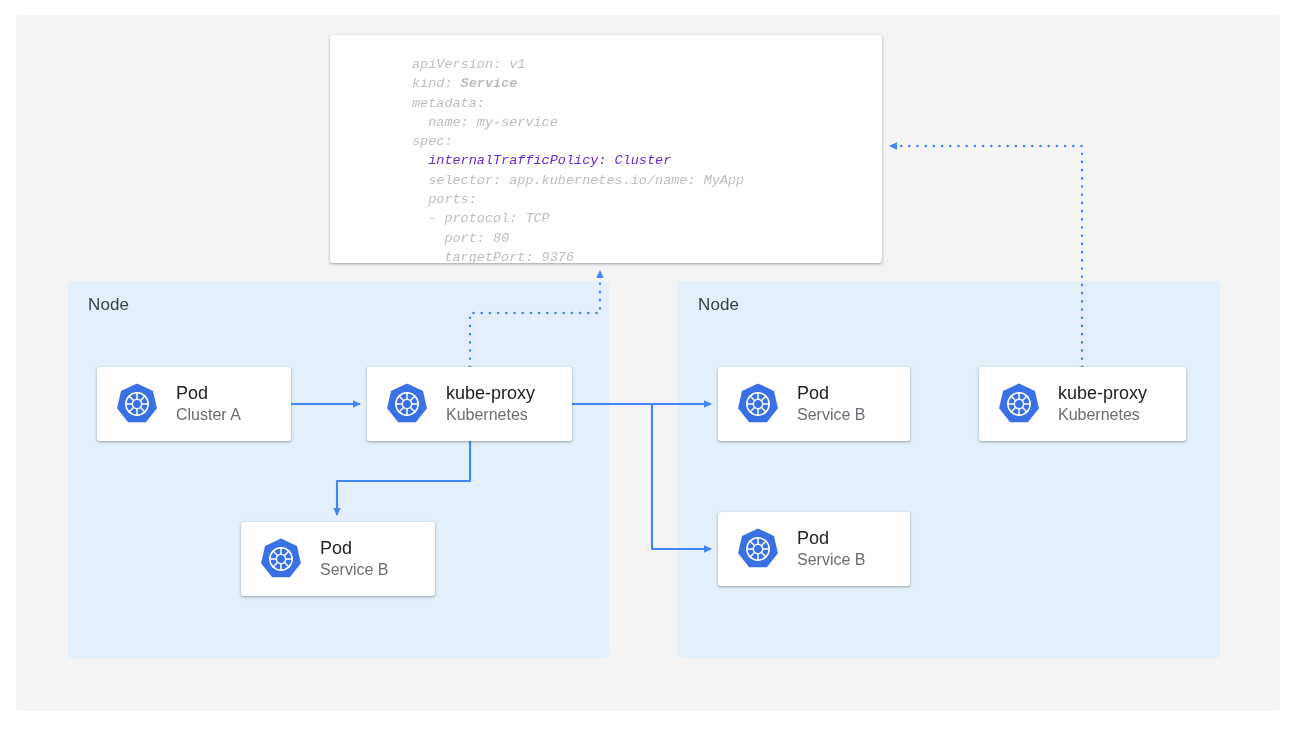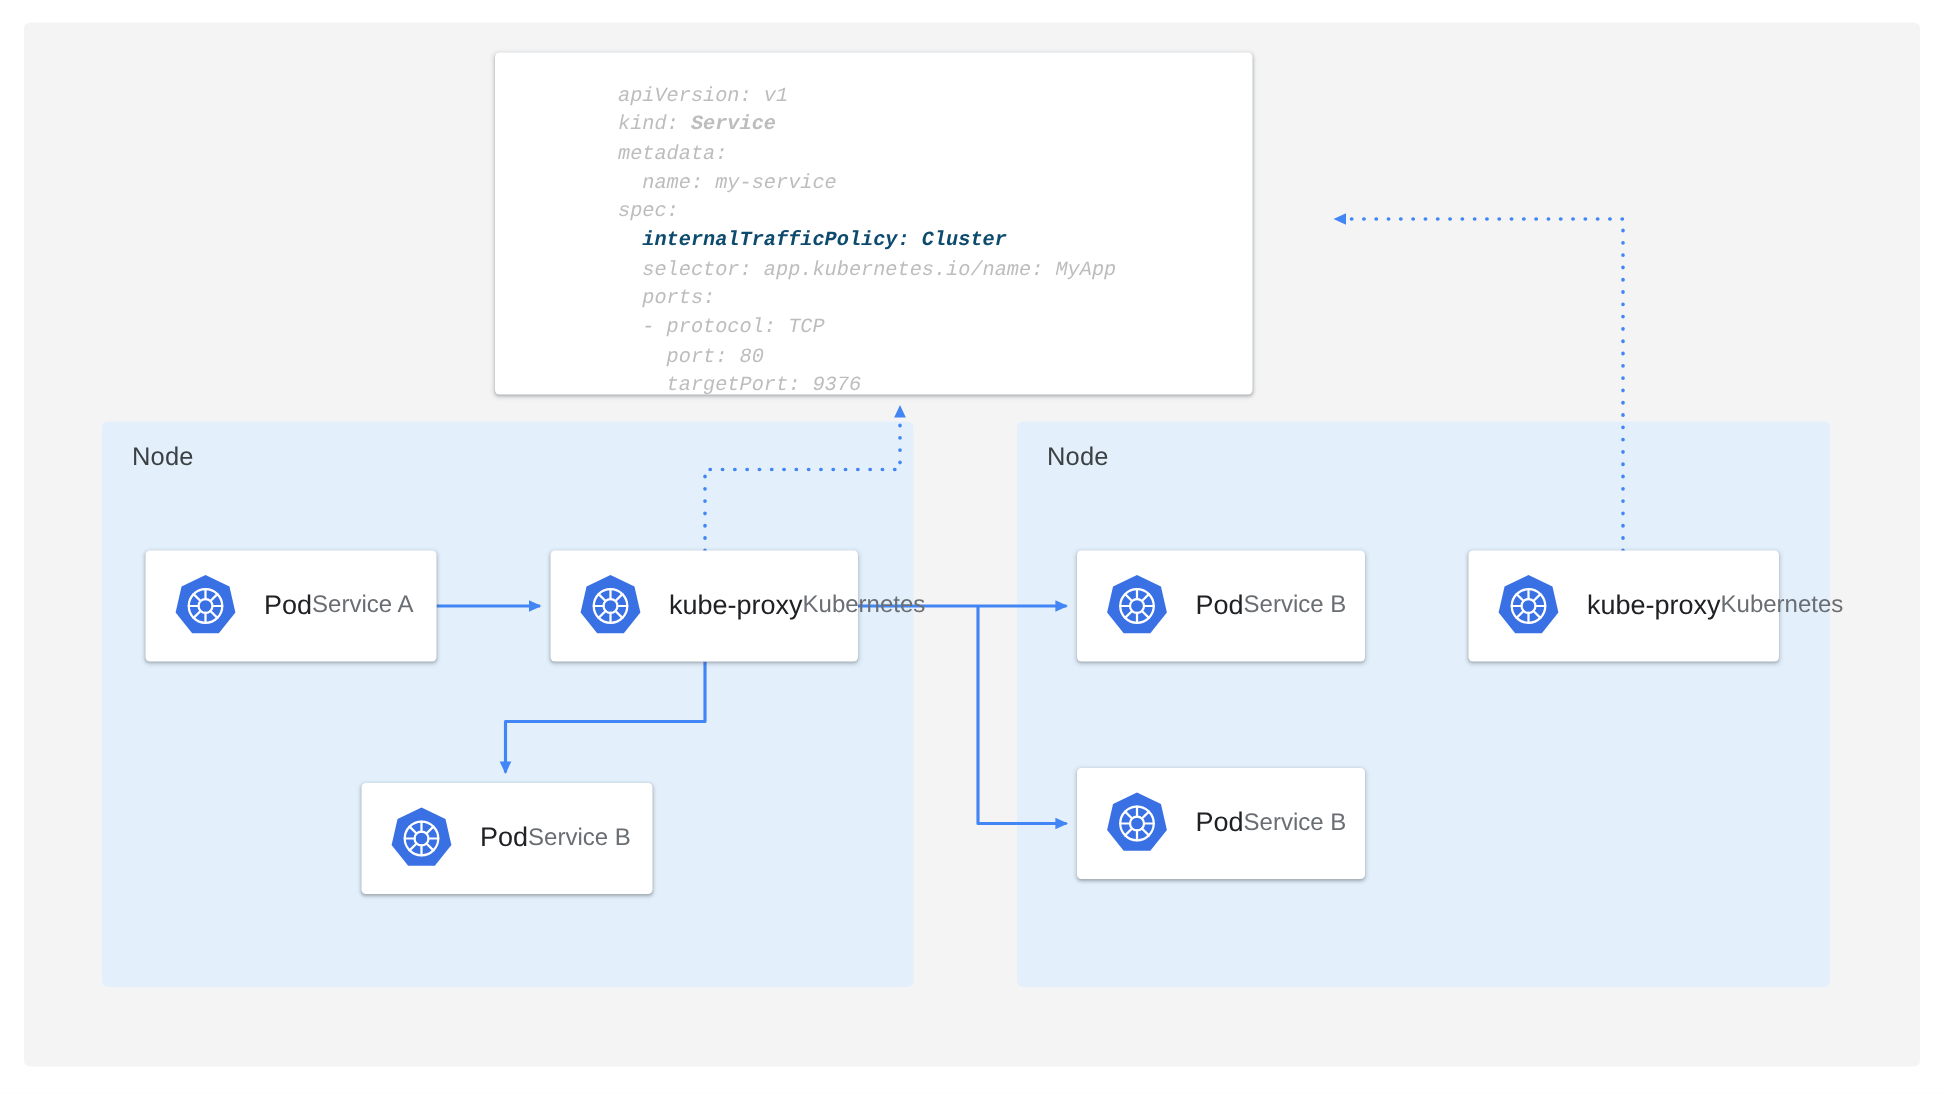--- a/index.html
+++ b/index.html
@@ -68,21 +68,21 @@
   .card .k8s-logo {
     flex: 0 0 auto;
     margin-left: 18px;
     width: 44px;
     height: 44px;
     display: block;
   }
   .card .card-text {
     margin-left: 17px;
     display: flex;
-    flex-direction: row;
+    flex-direction: column;
     justify-content: center;
     line-height: 1.18;
   }
   .card .card-title {
     font-size: 18px;
     color: #202124;
     white-space: nowrap;
   }
   .card .card-sub {
     font-size: 16px;
@@ -95,43 +95,43 @@
   .card.kube-proxy-l  { left: 367px; top: 367px; width: 205px; height: 74px; }
   .card.pod-b-left    { left: 241px; top: 522px; width: 194px; height: 74px; }
   .card.pod-b-r1      { left: 718px; top: 367px; width: 192px; height: 74px; }
   .card.pod-b-r2      { left: 718px; top: 512px; width: 192px; height: 74px; }
   .card.kube-proxy-r  { left: 979px; top: 367px; width: 207px; height: 74px; }
   
   .manifest {
     position: absolute;
     left: 330px;
     top: 35px;
-    width: 505px;
+    width: 552px;
     height: 228px;
     background: #ffffff;
     border-radius: 3px;
     box-shadow: 0 1px 2px rgba(60,64,67,.30), 0 1px 3px 1px rgba(60,64,67,.12);
     box-sizing: border-box;
     overflow: hidden;
   }
   .manifest-code {
     position: absolute;
     left: 82px;
     top: 20px;
     margin: 0;
     font-family: "Liberation Mono", monospace;
     font-size: 13.5px;
     line-height: 19.3px;
     color: #bdbdbd;
     white-space: pre;
   }
   .manifest-code .yline { display: block; font-style: italic; }
   .manifest-code .yline.em {
-    font-weight: bold;
-    color: #0c4a6e;
+    font-weight: normal;
+    color: #6d28d9;
   }
 </style>
 </head>
 <body>
 
 <div class="stage">
   <div class="canvas"></div>
 
   <div class="node-zone left">
     <div class="node-zone-label">Node</div>
@@ -187,21 +187,21 @@
         <line x1="24.6" y1="50" x2="39.4" y2="50"></line>
         <line x1="60.6" y1="50" x2="75.4" y2="50"></line>
         <line x1="32" y1="32" x2="42.5" y2="42.5"></line>
         <line x1="57.5" y1="57.5" x2="68" y2="68"></line>
         <line x1="68" y1="32" x2="57.5" y2="42.5"></line>
         <line x1="42.5" y1="57.5" x2="32" y2="68"></line>
       </g>
     </svg>
     <div class="card-text">
       <span class="card-title">Pod</span>
-      <span class="card-sub">Service A</span>
+      <span class="card-sub">Cluster A</span>
     </div>
   </div>
 
   <div class="card kube-proxy-l">
     <svg class="k8s-logo" viewBox="0 0 100 100">
       <path fill="#3970e4" d="M50 3.2 L86.3 20.6 L95.3 59.8 L70.2 91.2 L29.8 91.2 L4.7 59.8 L13.7 20.6 Z"></path>
       <g fill="none" stroke="#ffffff" stroke-width="3.4" stroke-linecap="round">
         <circle cx="50" cy="50" r="10.6"></circle>
         <circle cx="50" cy="50" r="25.4"></circle>
         <line x1="50" y1="24.6" x2="50" y2="39.4"></line>

